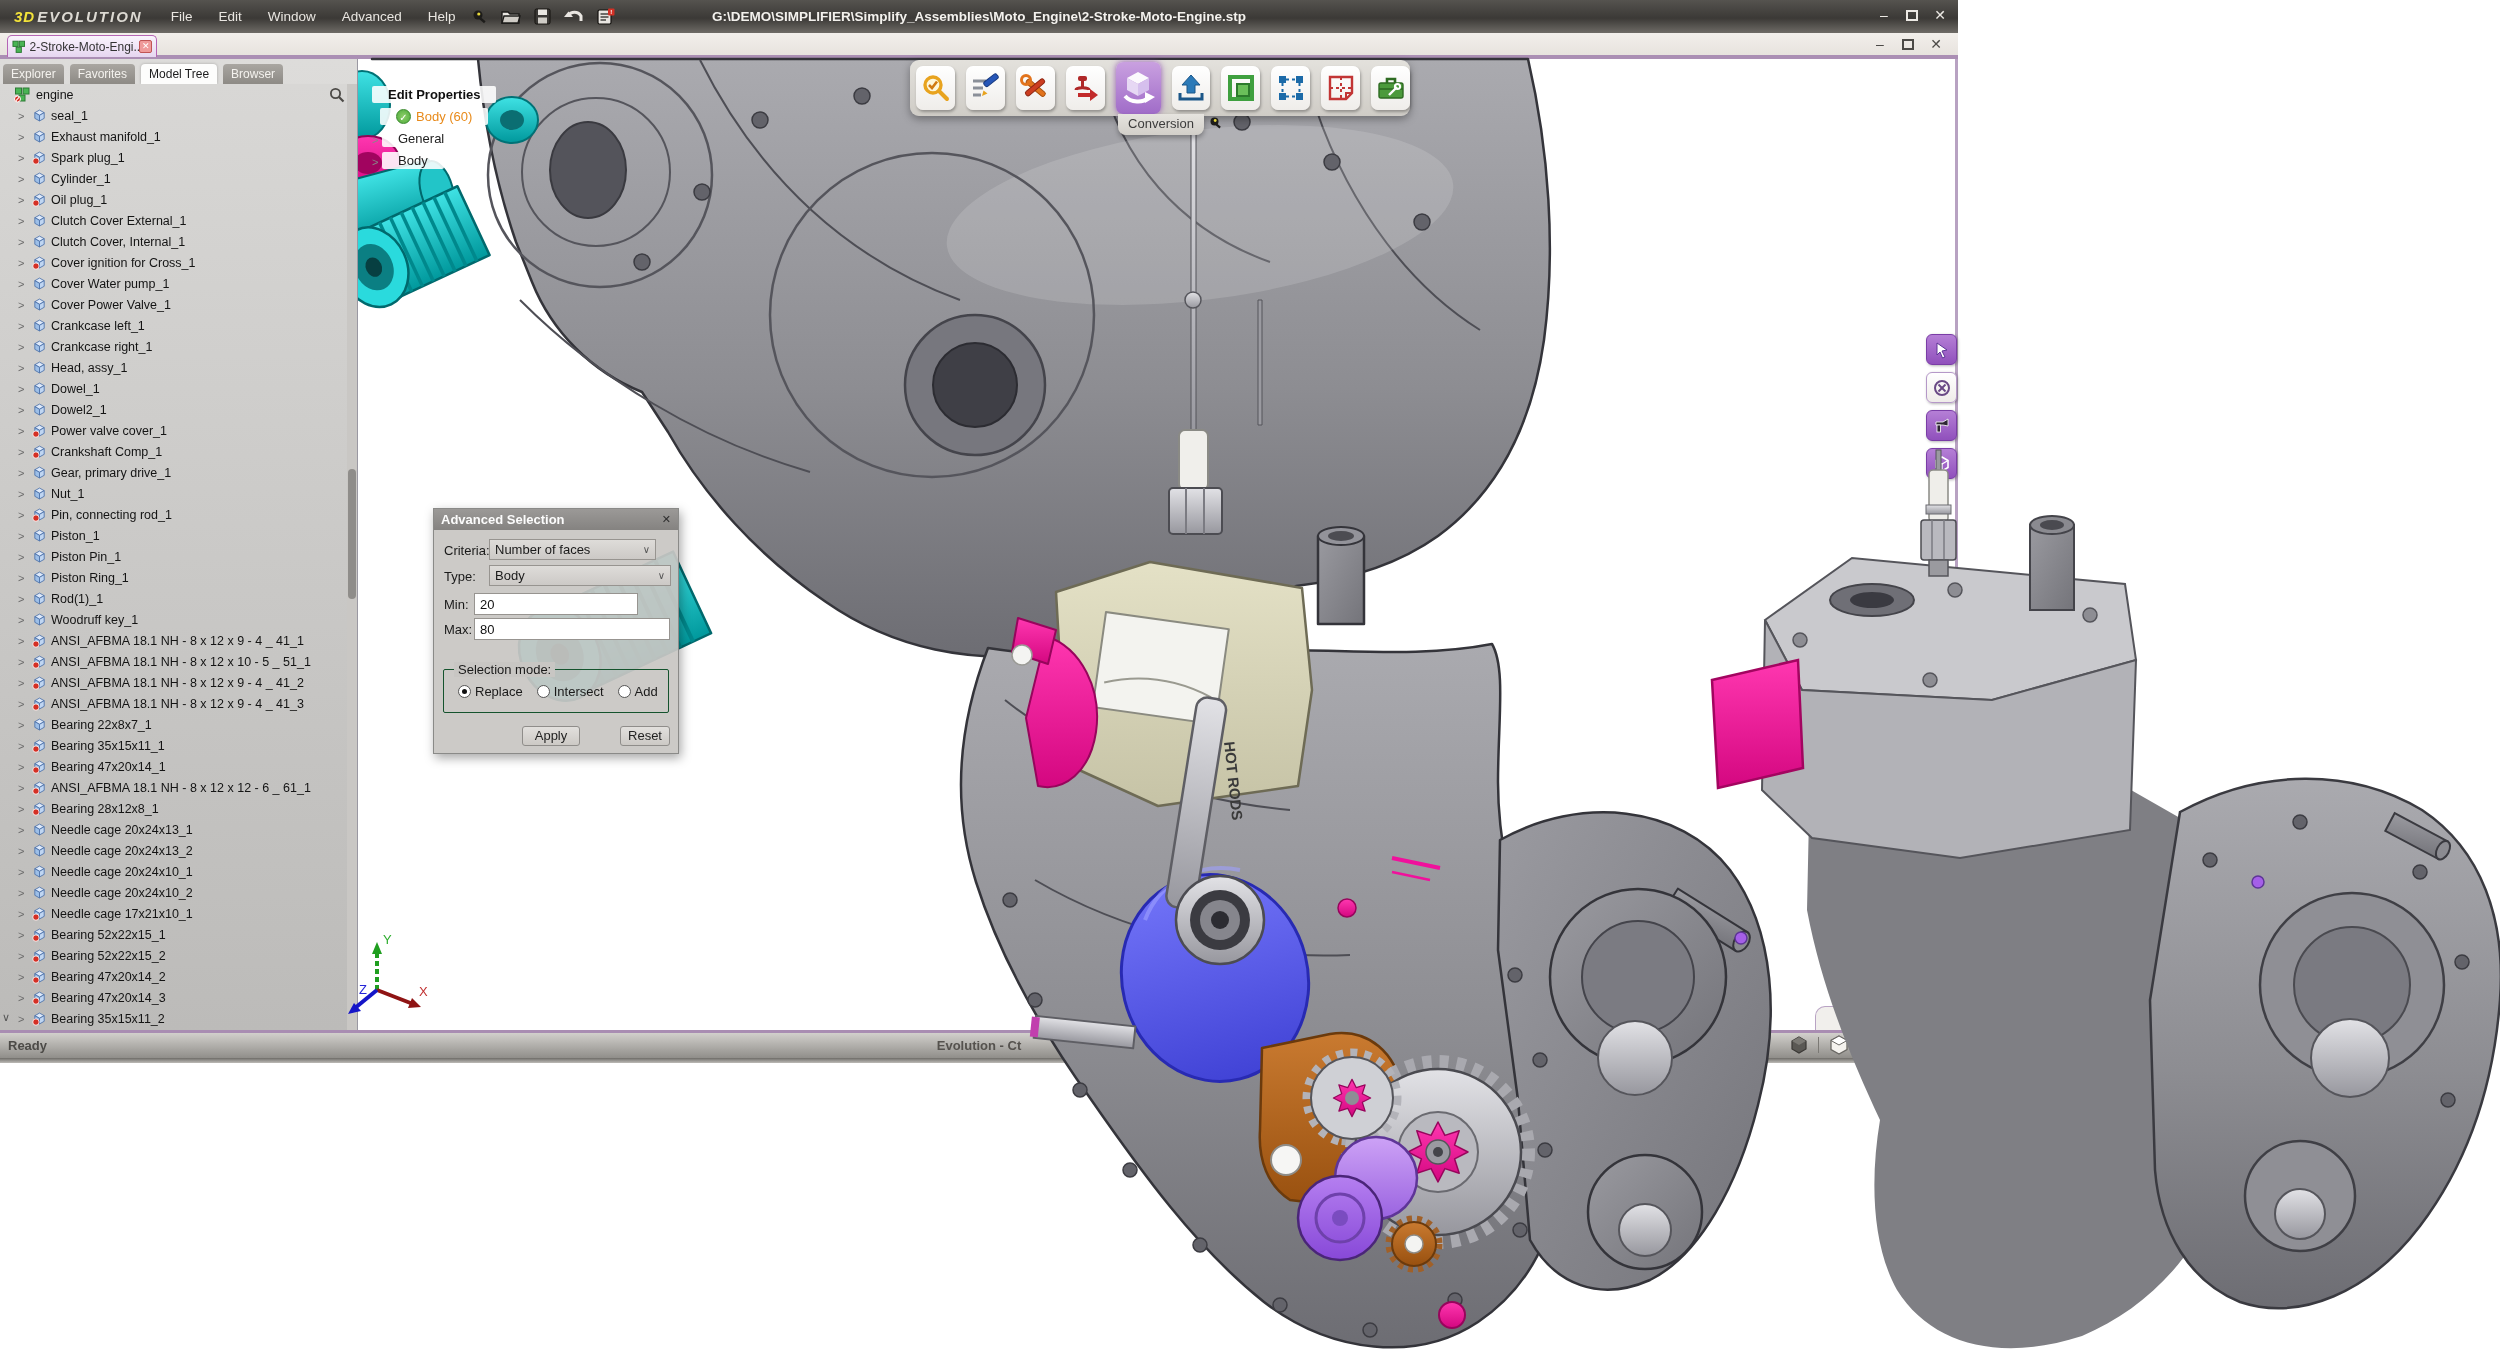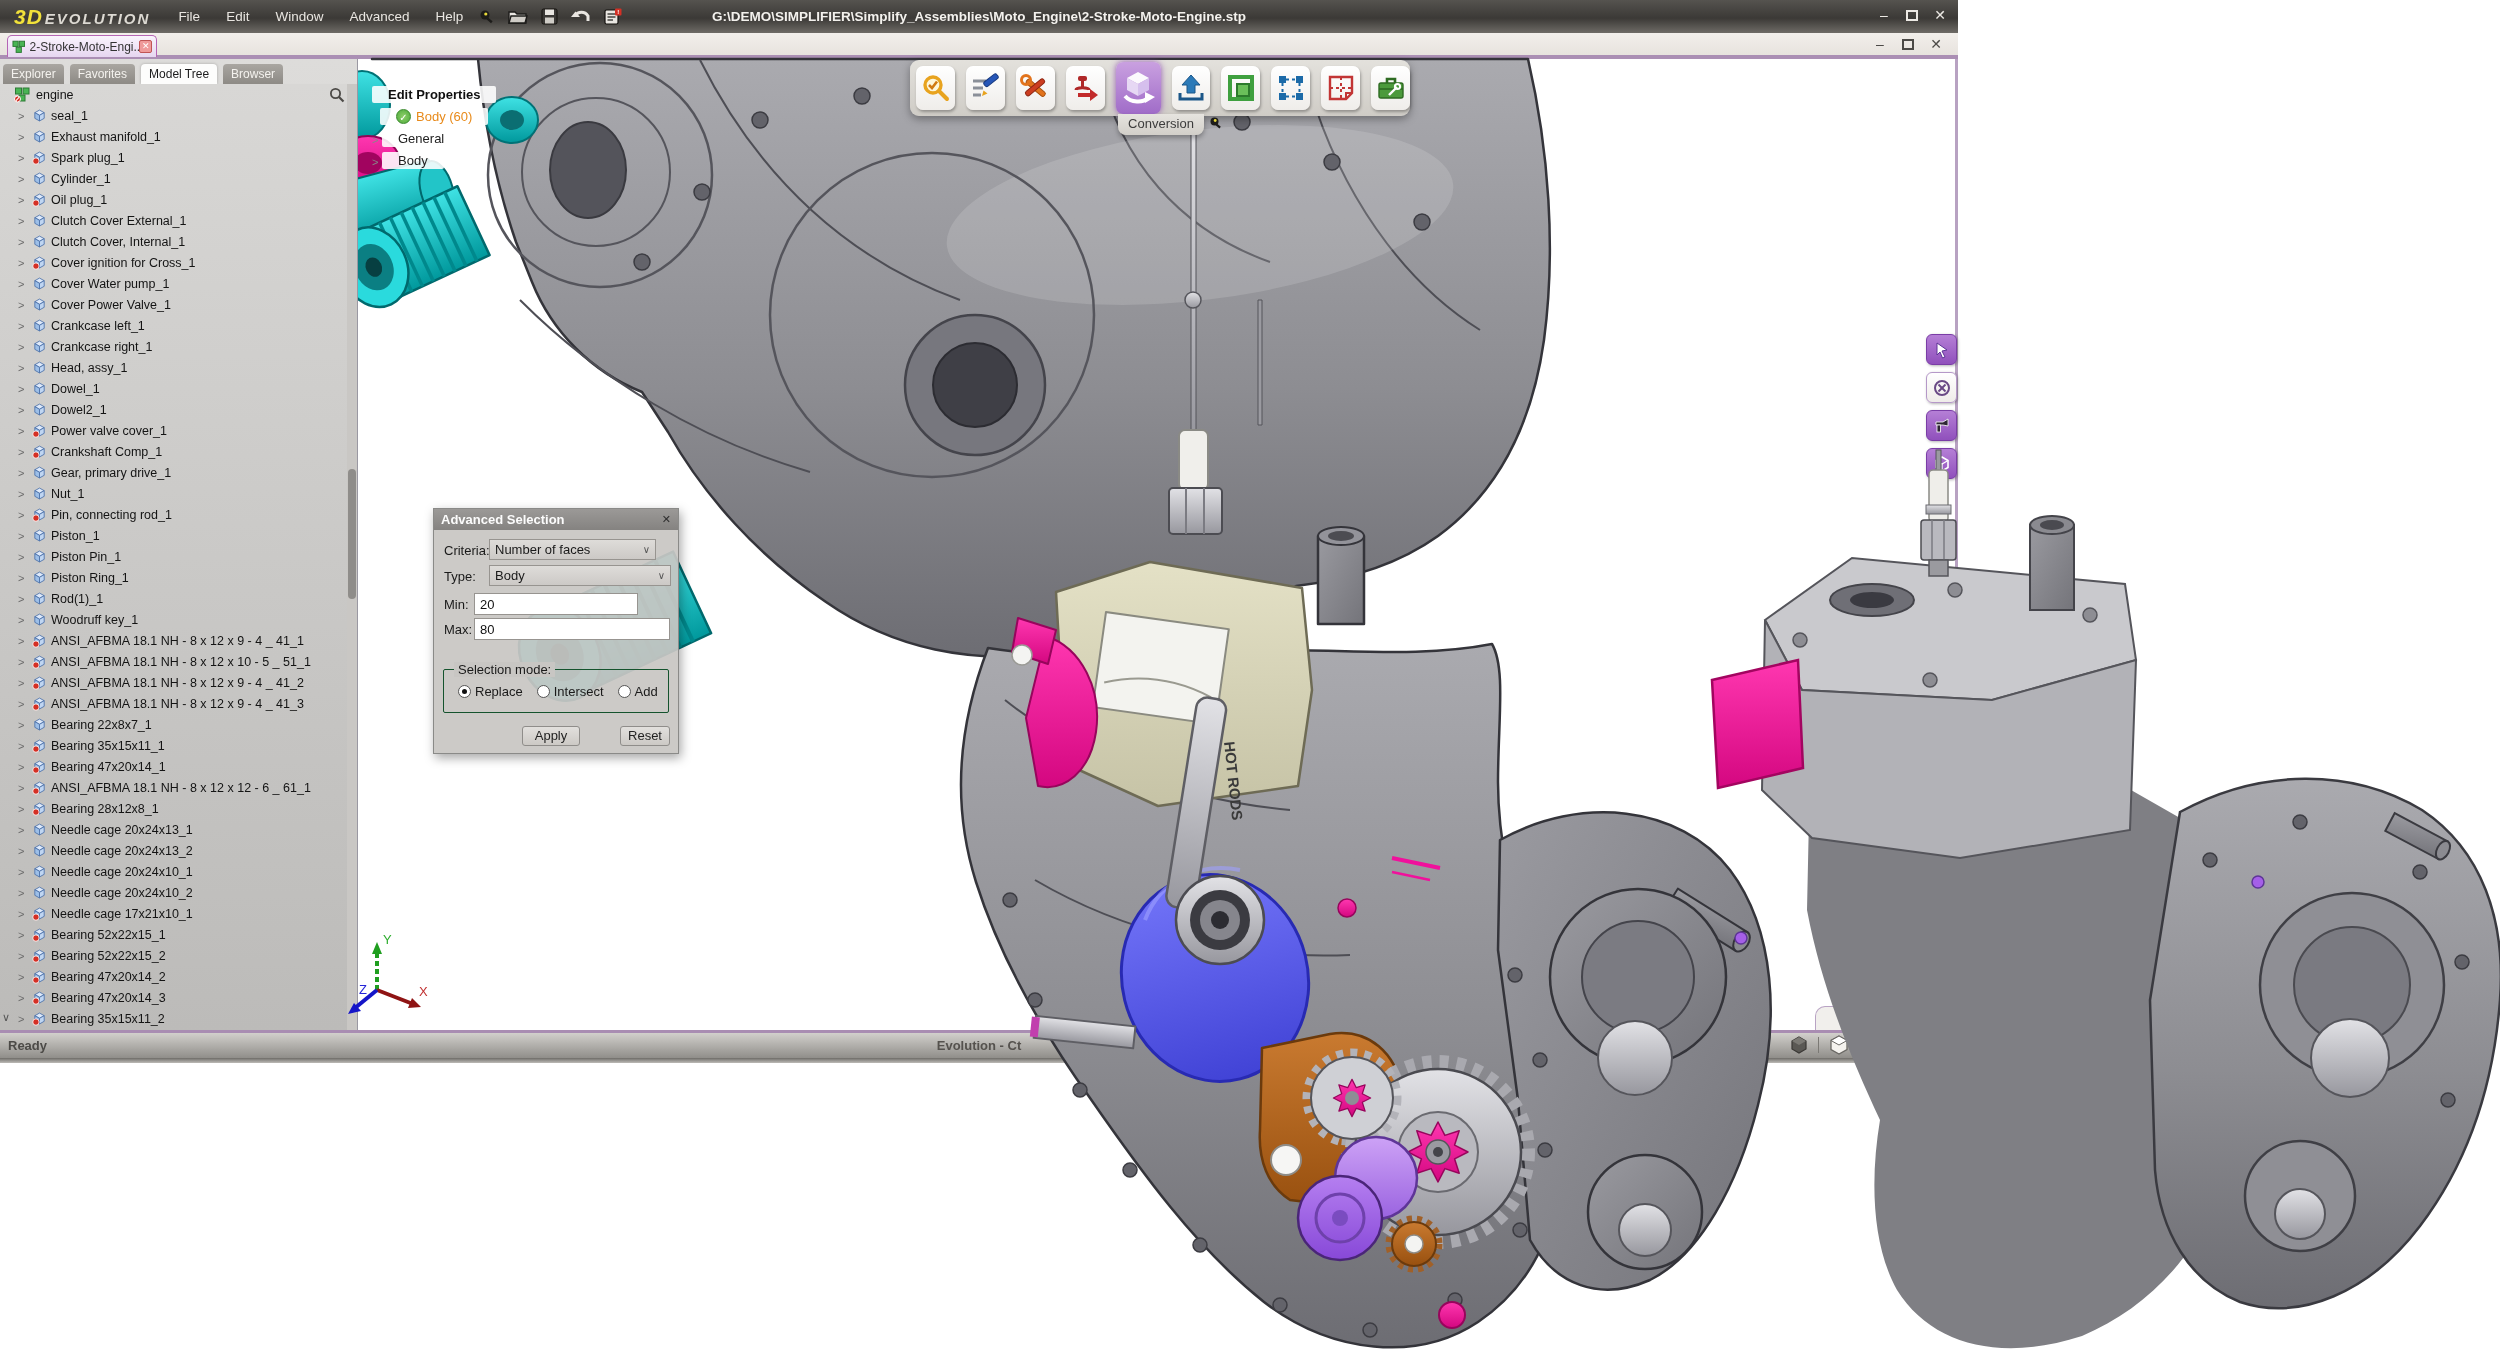--- a/index.html
+++ b/index.html
@@ -4,21 +4,21 @@
 <style>
   * { margin:0; padding:0; box-sizing:border-box; }
   html,body { width:2500px; height:1359px; background:#ffffff; overflow:hidden;
               font-family:"Liberation Sans","DejaVu Sans",sans-serif; }
   #stage { position:relative; width:2500px; height:1359px; background:#fff; }
 
   
   .titlebar { position:absolute; left:0; top:0; width:1958px; height:33px; z-index:5;
     background:linear-gradient(#55534f,#3b3936 55%,#6e6b66); display:flex; align-items:center; }
   .logo { display:flex; align-items:baseline; margin-left:14px; font-style:italic; font-weight:bold; }
-  .logo .l3d { color:#f2e23a; font-size:21px; letter-spacing:1px;text-align:center; }
+  .logo .l3d { color:#f2e23a; font-size:15px; letter-spacing:1px;text-align:center; }
   .logo .lev { color:#dcd9d2; font-size:15px; letter-spacing:2px; margin-left:2px; }
   .menus { display:flex; margin-left:28px; gap:26px; }
   .menus span { color:#e9e6e1; font-size:13.5px; cursor:default; }
   .tb-icons { display:flex; gap:13px; margin-left:16px; align-items:center; }
   .tb-icons svg { display:block; }
   .win-title { position:absolute; left:0; right:0; text-align:center; color:#f3f1ed;
     font-size:13.5px; font-weight:bold; pointer-events:none; }
   .win-ctrls { position:absolute; right:10px; top:7px; display:flex; gap:14px; }
   .wc { width:16px; height:16px; color:#ece9e4; font-size:14px; line-height:16px; text-align:center; }
   .wc.box { border:2px solid #ece9e4; width:12px; height:11px; margin-top:3px; }

